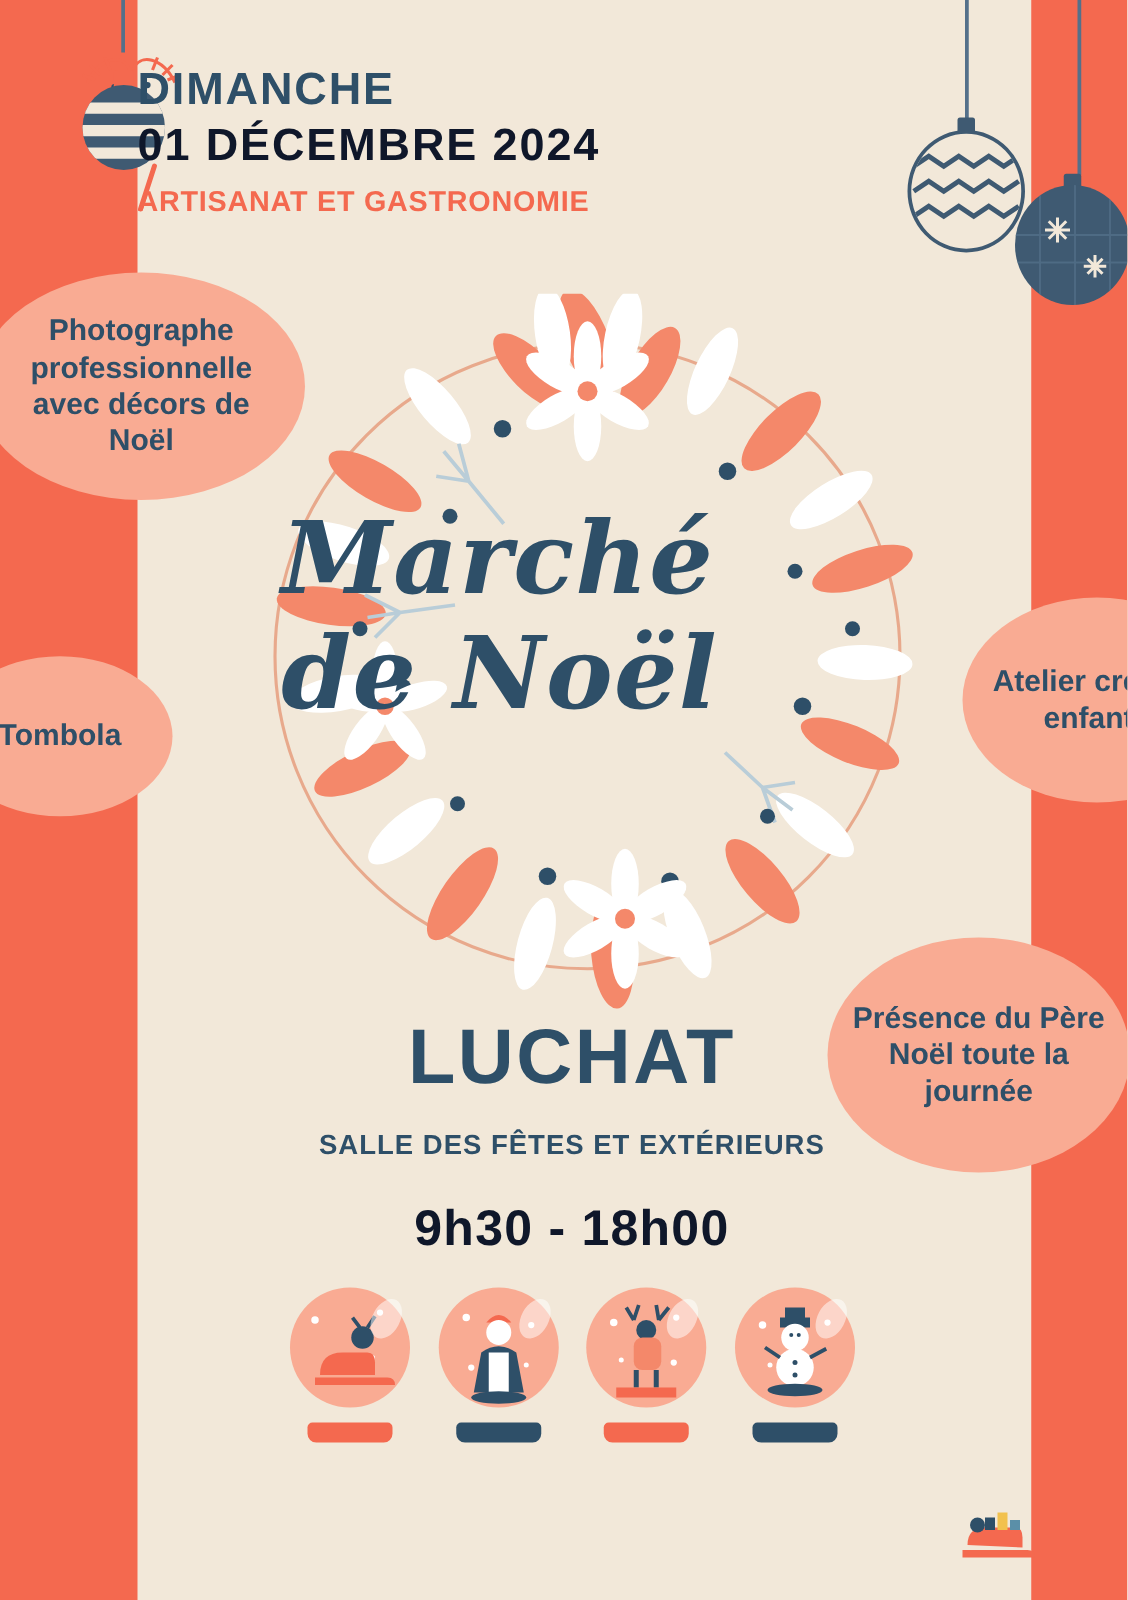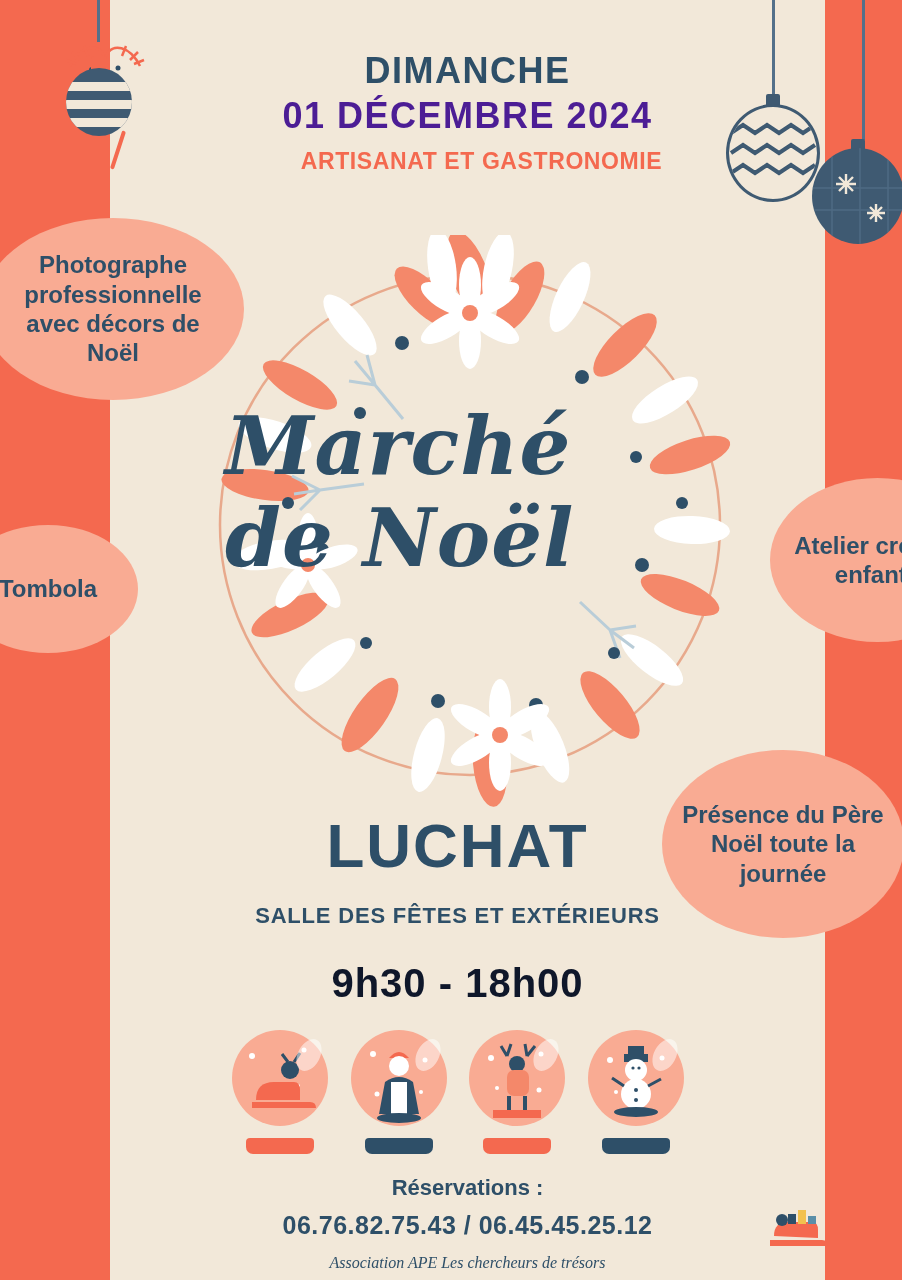--- a/index.html
+++ b/index.html
@@ -71,34 +71,32 @@
   .orn2-cap, .orn3-cap {
     position: absolute; width: 14px; height: 13px;
     background: #3f5a72; border-radius: 2px;
   }
   .orn2-cap { left: 766px; top: 94px; }
   .orn3-cap { left: 851px; top: 139px; }
 
   
   .header {
     position: absolute; left: 110px; top: 48px; width: 715px;
-    text-align: center;
   }
   .h-day {
     color: #2e4f68; font-size: 36px; font-weight: bold; letter-spacing: 1.5px;
     line-height: 1.25;
   }
   .h-date {
-    color: #4c1d95; font-size: 36px; font-weight: bold; letter-spacing: 1.5px;
+    color: #0f172a; font-size: 36px; font-weight: bold; letter-spacing: 1.5px;
     line-height: 1.25;
   }
   .h-sub {
     color: #f4694f; font-size: 23px; font-weight: bold; letter-spacing: 0.6px;
     margin-top: 10px;
-    padding-left: 28px;
   }
 
   
   .wreath {
     position: absolute; left: 170px; top: 235px;
     width: 600px; height: 580px;
   }
   .wreath-title {
     position: absolute; left: 225px; top: 400px;
     width: 470px; text-align: left;
@@ -432,25 +430,20 @@
           <circle cx="48" cy="60" r="2" fill="#2e4f68"></circle>
             <circle cx="48" cy="70" r="2" fill="#2e4f68"></circle>
           <ellipse cx="48" cy="82" rx="22" ry="5" fill="#2e4f68"></ellipse>
         </svg>
       </div>
       <div class="base"></div>
       <div class="shine"></div>
     </div>
   </div>
 
-  <div class="footer">
-    <div class="res-label">Réservations :</div>
-    <div class="phones">06.76.82.75.43 / 06.45.45.25.12</div>
-    <div class="assoc">Association APE Les chercheurs de trésors</div>
-  </div>
 
   <svg class="sleigh-icon" viewBox="0 0 64 52">
     <path d="M8 36 q0 -14 14 -14 l24 0 q6 0 6 8 l0 8 z" fill="#f4694f"></path>
     <path d="M4 40 l52 0 q6 0 6 6 l-58 0 z" fill="#f4694f"></path>
     <rect x="22" y="14" width="8" height="10" fill="#2e4f68"></rect>
     <rect x="32" y="10" width="8" height="14" fill="#f2c14e"></rect>
     <rect x="42" y="16" width="8" height="8" fill="#5b8fa8"></rect>
     <circle cx="16" cy="20" r="6" fill="#2e4f68"></circle>
   </svg>
 

